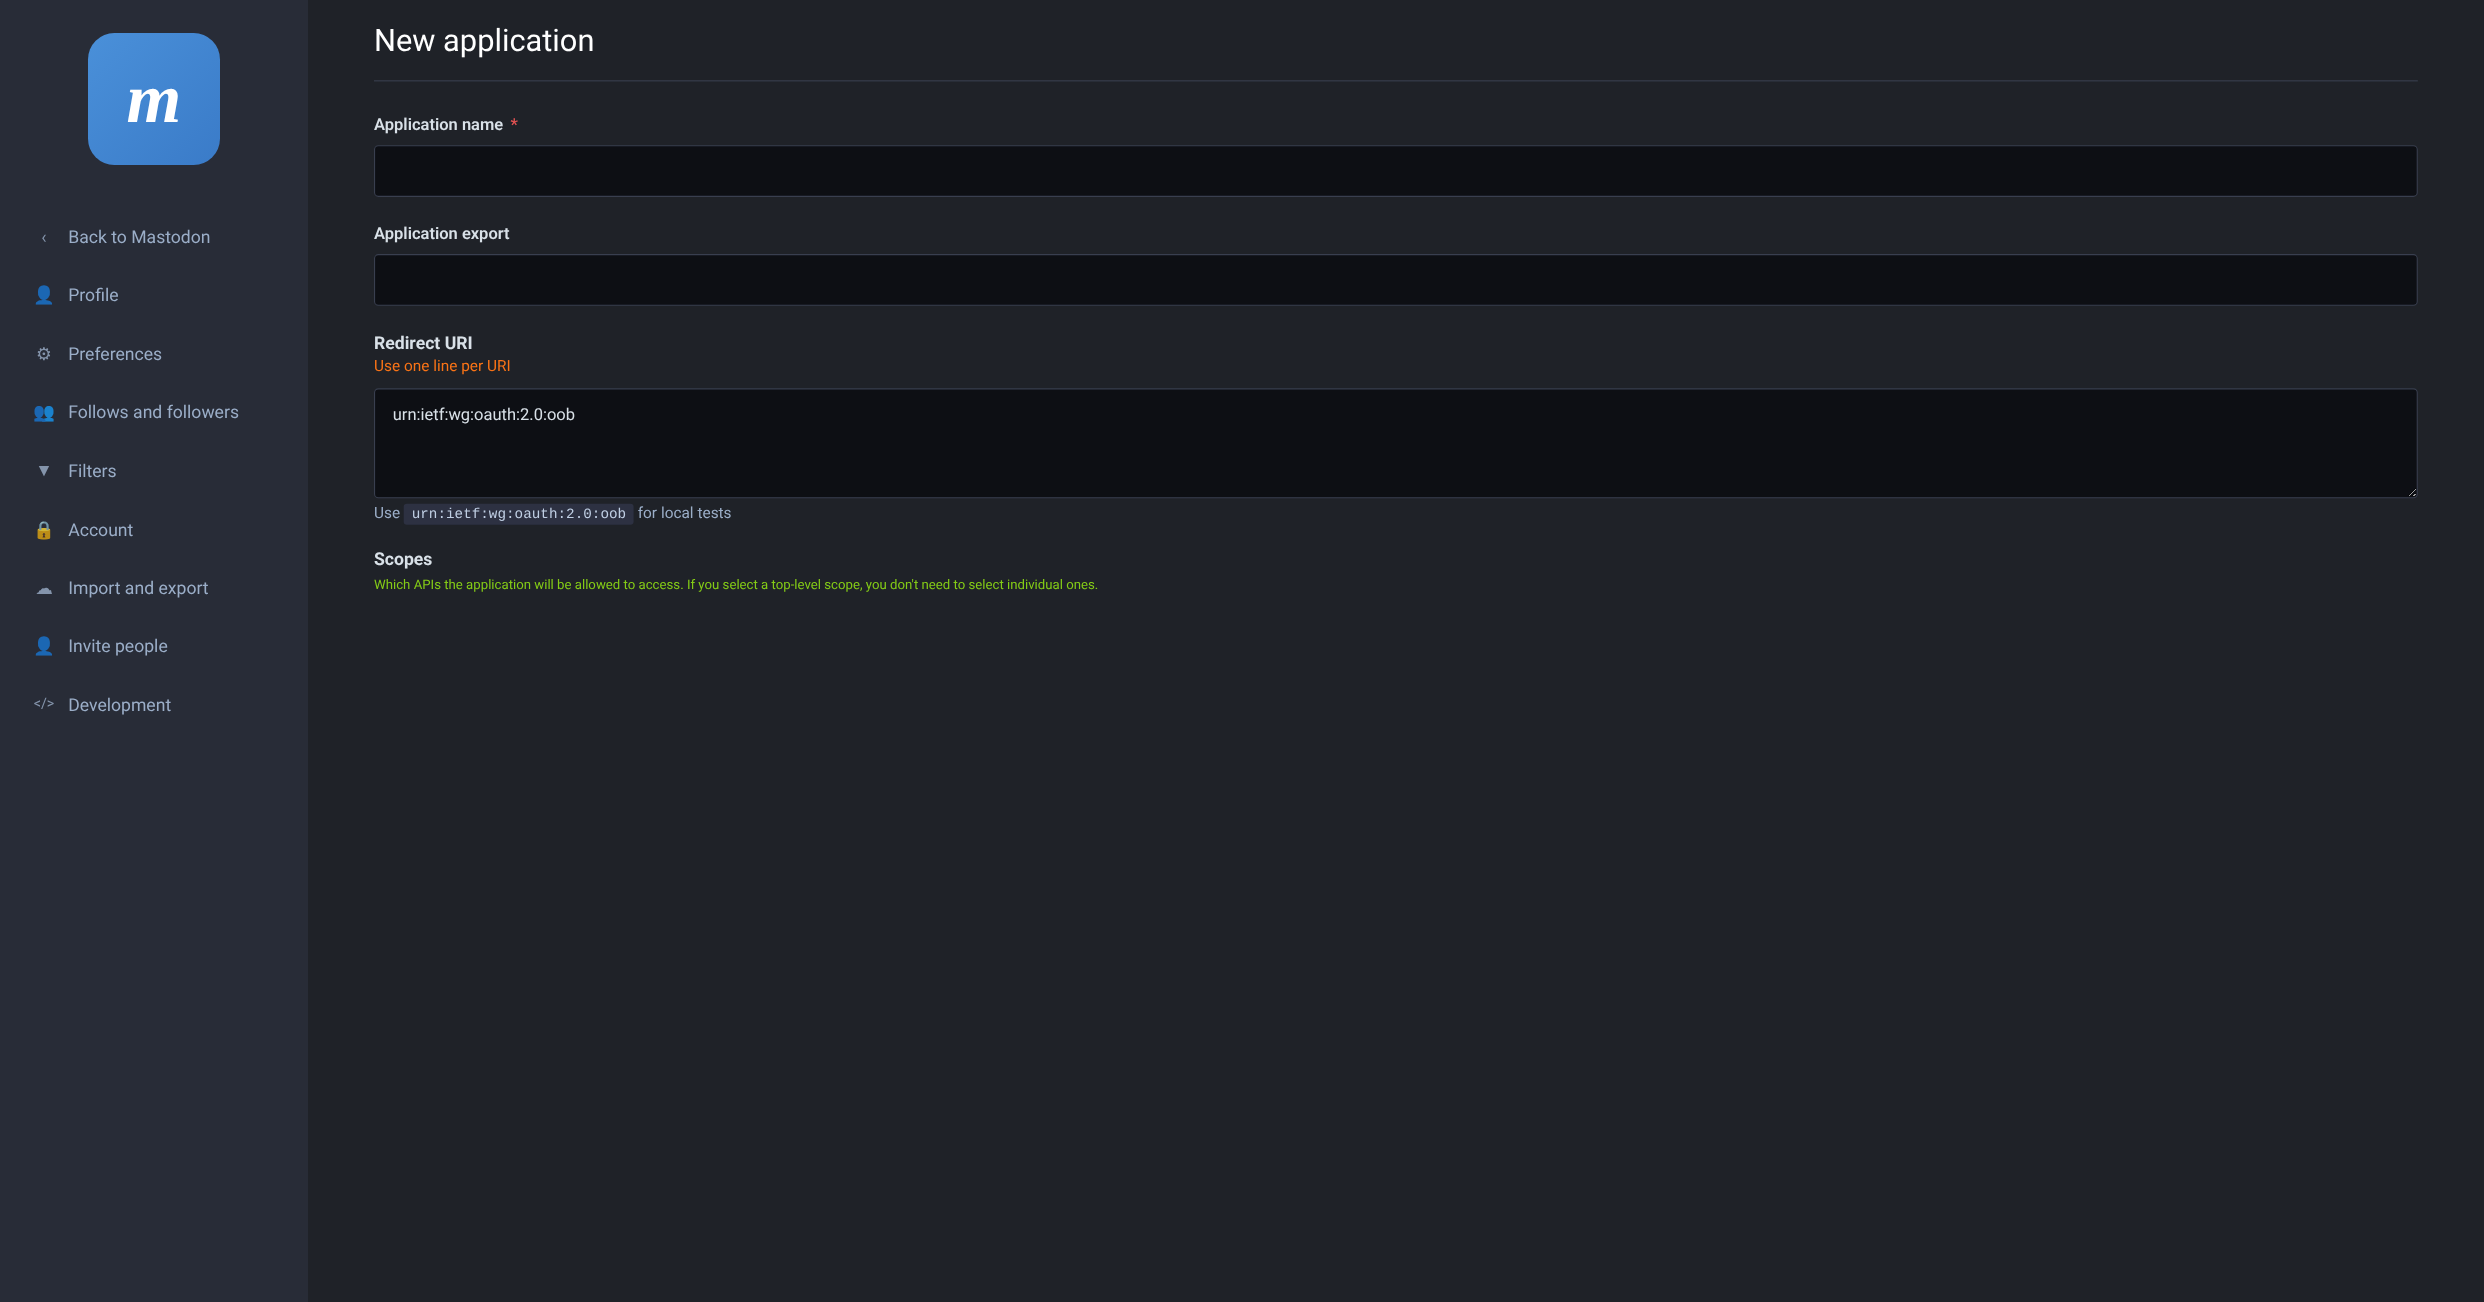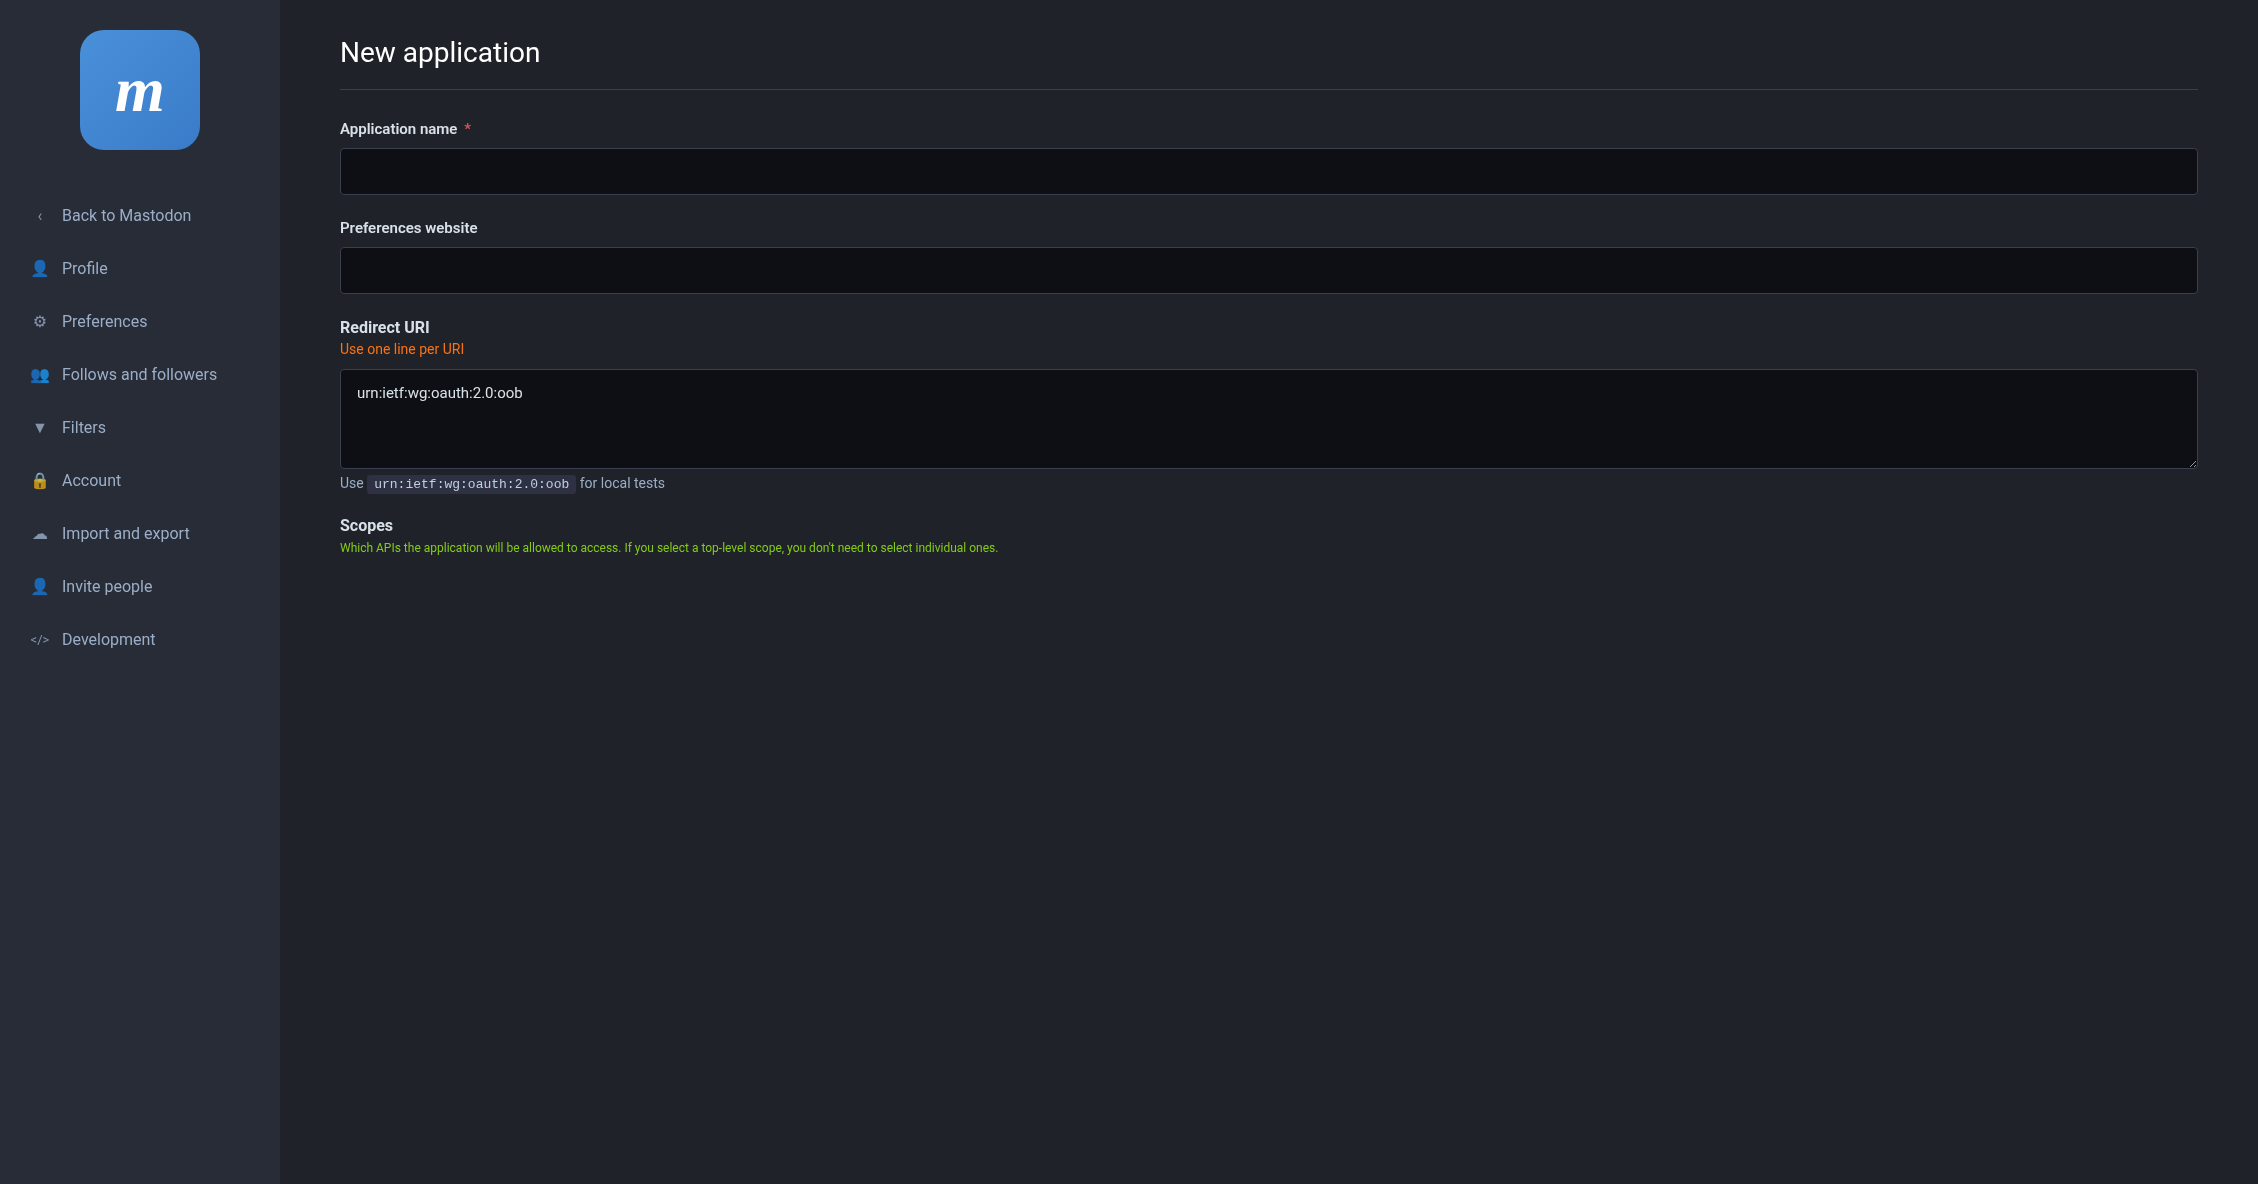--- a/index.html
+++ b/index.html
@@ -57,21 +57,21 @@
       transition: background 0.15s;
     }
     .nav-icon {
       font-size: 16px;
       width: 20px;
       text-align: center;
       opacity: 0.8;
     }
     .main-content {
       flex: 1;
-      padding: 36px 60px;
+      padding: 20px 60px;
       background-color: #1f2228;
     }
     .page-title {
       font-size: 28px;
       font-weight: 400;
       color: #ffffff;
       margin-bottom: 20px;
     }
     .divider {
       border: none;
@@ -211,21 +211,21 @@
 
   <div class="form-group">
     <label class="form-label">
       <span>Application name</span>
       <span class="required-star">*</span>
     </label>
     <input type="text" class="form-input" value="" style="">
   </div>
 
   <div class="form-group">
-    <label class="form-label">Preferences website</label>
+    <label class="form-label">Application export</label>
     <input type="text" class="form-input" value="" style="">
   </div>
 
   <div class="redirect-uri-section">
     <div class="redirect-title">Redirect URI</div>
     <div class="redirect-subtitle">Use one line per URI</div>
     <textarea class="form-textarea" style="">urn:ietf:wg:oauth:2.0:oob</textarea>
     <p class="hint-text">
       <span>Use</span>
       <code>urn:ietf:wg:oauth:2.0:oob</code>

